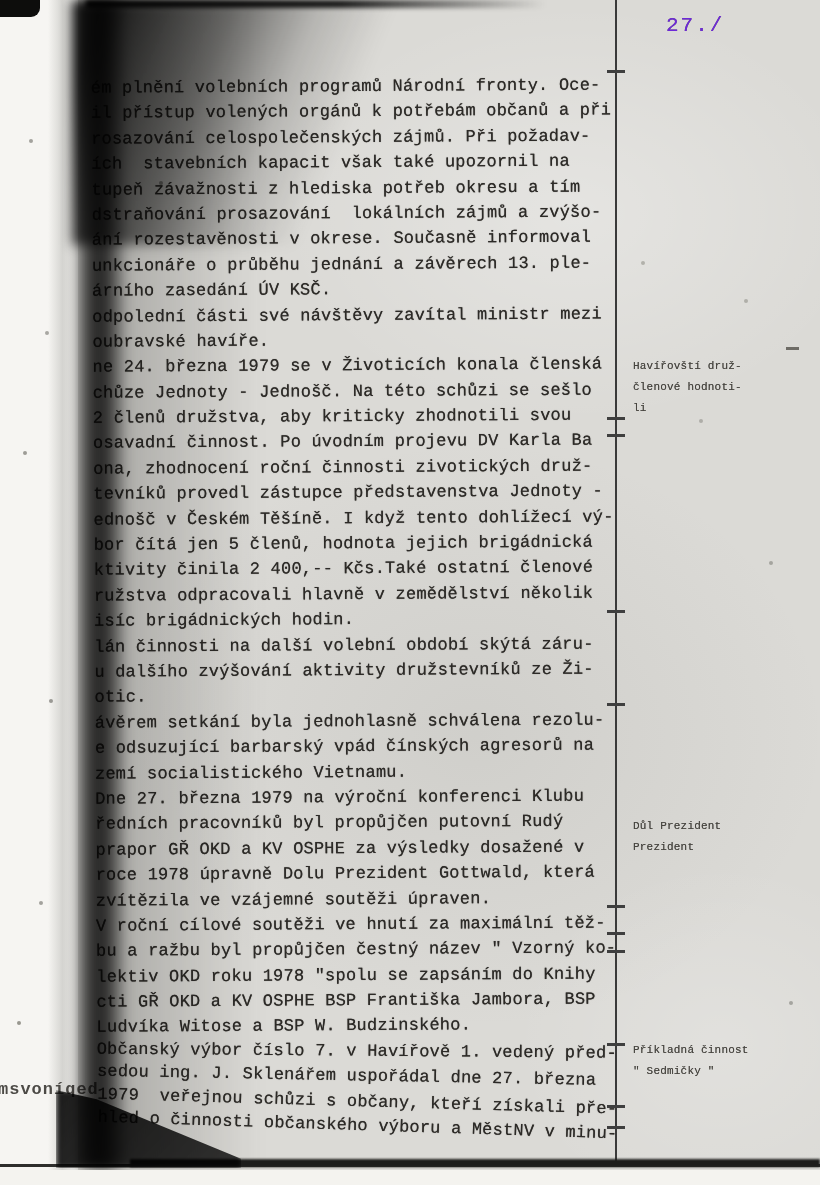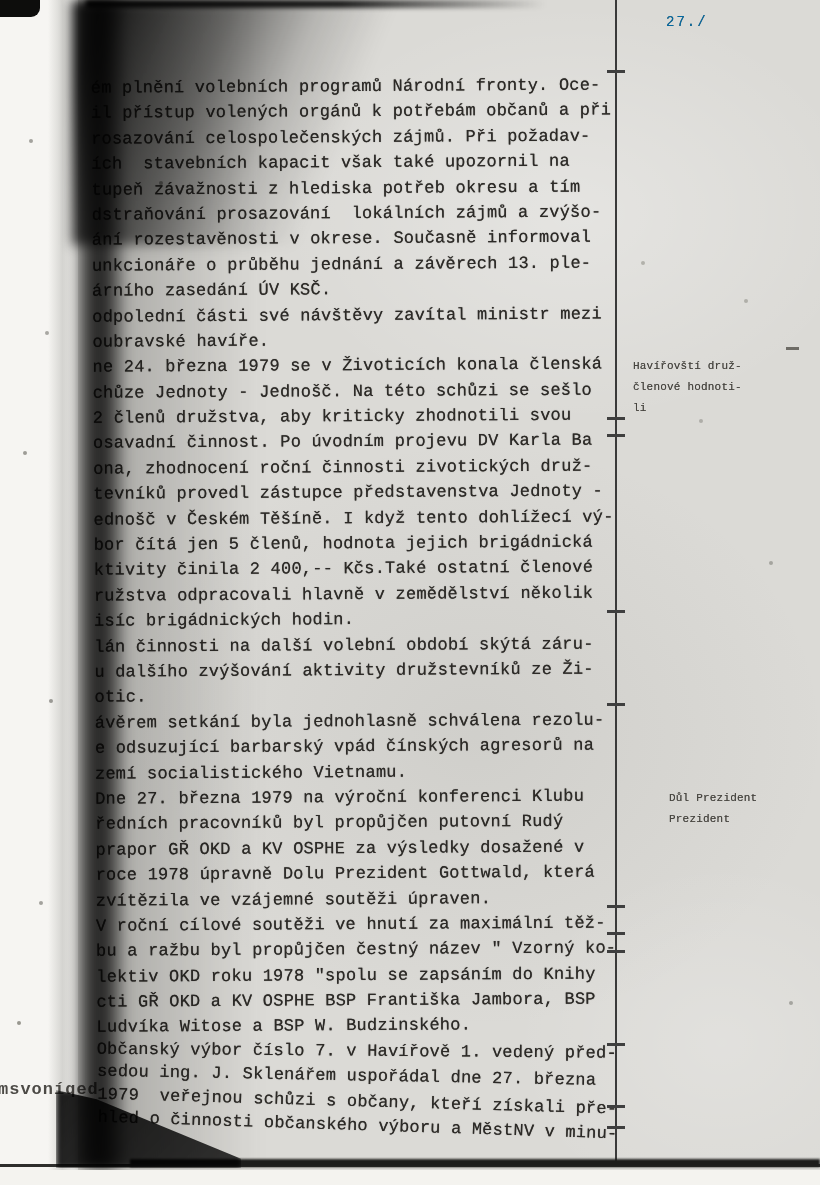--- a/index.html
+++ b/index.html
@@ -29,24 +29,24 @@
   .tline{white-space:pre;font-size:17px;line-height:25.4px;height:25.4px;
         letter-spacing:.2px;text-shadow:0 0 .7px rgba(45,42,38,.85);}
   .tline:nth-child(39){transform:rotate(.8deg) translateY(-4px);transform-origin:0 50%;}
   .tline:nth-child(40){transform:rotate(1.4deg) translateY(-7px);transform-origin:0 50%;}
   .tline:nth-child(41){transform:rotate(2deg) translateY(-10px);transform-origin:0 50%;}
   .tline:nth-child(42){transform:rotate(2.2deg) translateY(-12px);transform-origin:0 50%;}
   .note{position:absolute;left:633px;z-index:2;color:#46443f;}
   .note div{white-space:pre;font-size:11px;line-height:21px;
         letter-spacing:.2px;text-shadow:0 0 .6px rgba(70,68,63,.7);}
   .note1{top:356px;}
-  .note2{top:788px;margin-left:36px;}
+  .note2{top:816px;}
   .note3{top:1040px;}
-  .page-number{position:absolute;left:666px;top:14px;z-index:2;font-size:14px;
-        color:#0369a1;letter-spacing:2px;text-shadow:0 0 .6px rgba(50,48,44,.7);}
+  .page-number{position:absolute;left:666px;top:14px;z-index:2;font-size:21px;
+        color:#6d28d9;letter-spacing:2px;text-shadow:0 0 .6px rgba(50,48,44,.7);}
   .bleed{position:absolute;left:-2px;top:1080px;z-index:2;font-size:17px;
         font-weight:bold;color:#4c4a46;letter-spacing:1px;filter:blur(.3px);
         transform:scaleY(.95);}
   
   .vrule{position:absolute;left:615px;top:0;width:2px;height:1163px;
         background:var(--rule);z-index:2;}
   .tick{position:absolute;left:607px;width:18px;height:3px;background:#3f3f3f;z-index:2;}
   .stray-dash{position:absolute;left:786px;top:347px;width:13px;height:3px;
         background:#6e6c66;z-index:2;}
   .bottom-thin{position:absolute;left:0;top:1164px;width:820px;height:3px;
@@ -141,20 +141,24 @@
 
   <div class="note note1">
       <div>Havířovští druž-</div>
       <div>členové hodnoti-</div>
       <div>li</div>
     </div>
   <div class="note note2">
       <div>Důl Prezident</div>
       <div>Prezident</div>
     </div>
+  <div class="note note3">
+      <div>Příkladná činnost</div>
+      <div>" Sedmičky "</div>
+    </div>
 
   <div class="page-number">27./</div>
 
   <div class="bleed">msvoníqed</div>
 
   <div class="vrule"></div>
   <div id="ticks">
       <div class="tick" style="top: 70px;"></div>
       <div class="tick" style="top: 417px;"></div>
       <div class="tick" style="top: 434px;"></div>

